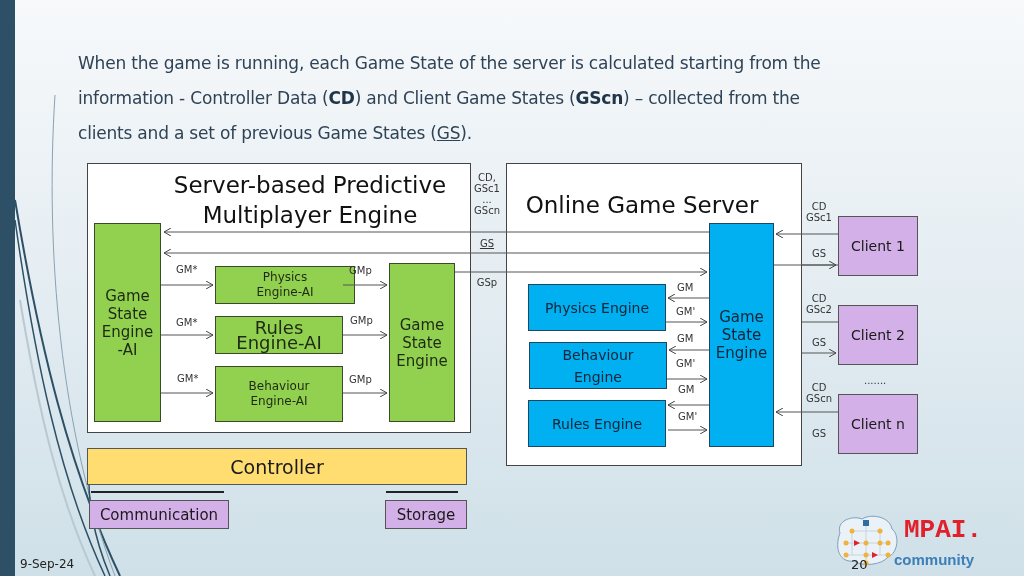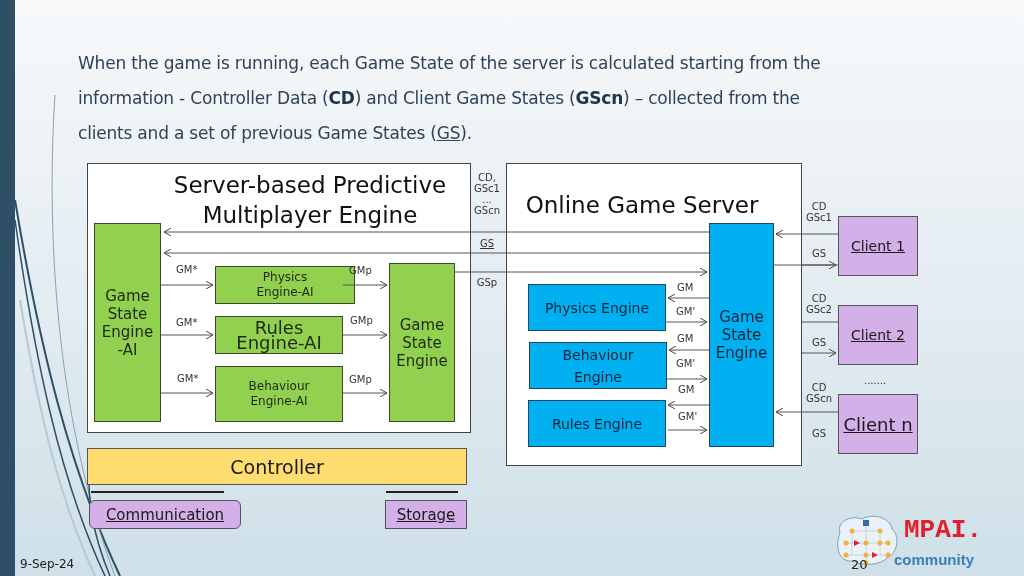--- a/index.html
+++ b/index.html
@@ -19,21 +19,21 @@
     font-family: "DejaVu Sans", sans-serif;
     font-size: 17px; line-height: 35px; color: #2f4356;
     letter-spacing: -0.2px;
   }
   #intro b { color: #203548; }
   #intro u { text-decoration: underline; }
 
   .panel { background: #ffffff; border: 1.5px solid #444; }
   .g-box { background: #92d050; border: 1.5px solid #3a4a2a; display: flex; align-items: center; justify-content: center; text-align: center; color: #1e2a14; }
   .b-box { background: #00b0f0; border: 1.5px solid #1e4660; display: flex; align-items: center; justify-content: center; text-align: center; color: #10253a; }
-  .p-box { background: #d4b0e8; border: 1.5px solid #555; display: flex; align-items: center; justify-content: center; text-align: center; color: #1a1a1a; text-decoration: underline; }
+  .p-box { background: #d4b0e8; border: 1.5px solid #555; display: flex; align-items: center; justify-content: center; text-align: center; color: #1a1a1a; }
   .y-box { background: #ffdd70; border: 1.5px solid #555; display: flex; align-items: center; justify-content: center; color: #1a1a1a; }
   .lbl { font-size: 10px; color: #333; line-height: 12px; text-align: center; white-space: nowrap; }
   .title-big { font-size: 23px; color: #111; text-align: center; line-height: 30px; }
   #arrows { left: 0; top: 0; width: 1024px; height: 576px; pointer-events: none; }
   #date { left: 20px; top: 557px; font-size: 12px; color: #222; }
   #pageno { left: 851px; top: 557px; font-size: 13px; color: #222; }
   #logo { left: 832px; top: 513px; width: 150px; height: 60px; }
   .mpai-text { position: absolute; left: 72px; top: 2px; font-size: 26px; font-weight: bold; color: #e0202a; font-family: Liberation Mono, monospace; }
   .community-text { position: absolute; left: 62px; top: 38px; font-size: 15px; font-weight: bold; color: #3a7fb8; font-family: "Liberation Sans", sans-serif; }
 </style>
@@ -161,21 +161,21 @@
   <span>Client 2</span>
 </div>
 
 <div class="abs lbl" style="left:864px;top:375px;">.......</div>
 
 <div class="abs lbl" style="left:806px;top:382px;width:26px;line-height:11px;">
   <div>CD</div>
     <div>GScn</div>
 </div>
 <div class="abs lbl" style="left:806px;top:428px;width:26px;">GS</div>
-<div class="abs p-box" style="left:838px;top:394px;width:80px;height:60px;font-size:18px;">
+<div class="abs p-box" style="left:838px;top:394px;width:80px;height:60px;font-size:14px;">
   <span>Client n</span>
 </div>
 
 <svg class="abs" id="arrows" viewBox="0 0 1024 576">
   <defs>
     <marker id="ah" markerWidth="8" markerHeight="8" refX="7" refY="4" orient="auto" markerUnits="userSpaceOnUse">
       <path d="M0 0 L7 4 L0 8" fill="none" stroke="#444" stroke-width="1"></path>
     </marker>
   </defs>
   <g stroke="#555" stroke-width="1" fill="none">
@@ -207,21 +207,21 @@
     <line x1="802" y1="412" x2="776" y2="412" marker-end="url(#ah)"></line>
 
     <line x1="91" y1="492" x2="224" y2="492" stroke="#222" stroke-width="2"></line>
     <line x1="386" y1="492" x2="458" y2="492" stroke="#222" stroke-width="2"></line>
   </g>
 </svg>
 
 <div class="abs y-box" style="left:87px;top:448px;width:380px;height:37px;font-size:19px;">
   <span>Controller</span>
 </div>
-<div class="abs p-box" style="left:89px;top:500px;width:152px;height:29px;font-size:15px;border-radius:6px;">
+<div class="abs p-box" style="left:89px;top:500px;width:140px;height:29px;font-size:15px;">
   <span>Communication</span>
 </div>
 <div class="abs p-box" style="left:385px;top:500px;width:82px;height:29px;font-size:15px;">
   <span>Storage</span>
 </div>
 
 <div class="abs" id="date">9-Sep-24</div>
 
 <div class="abs" id="logo">
   <svg width="70" height="58" viewBox="0 0 70 58" style="position:absolute;left:0;top:0;">

